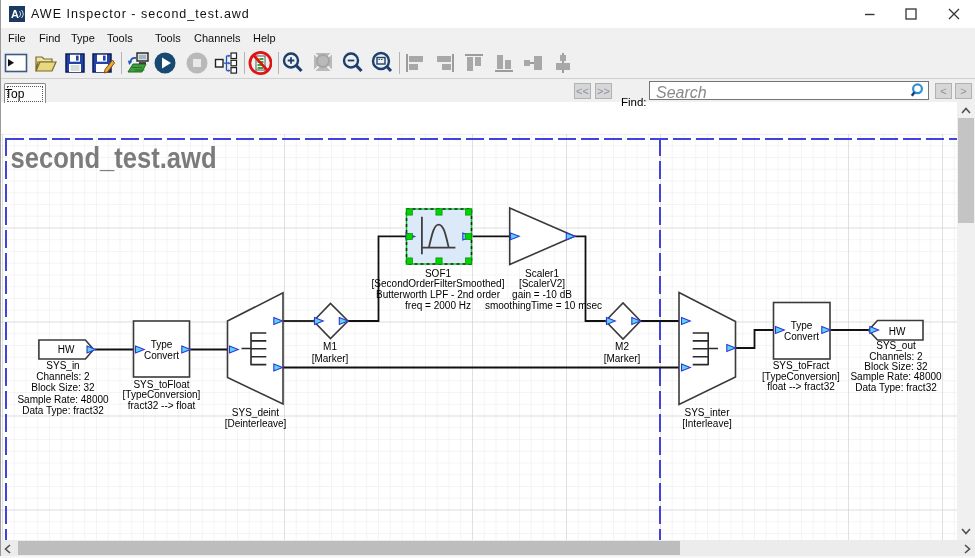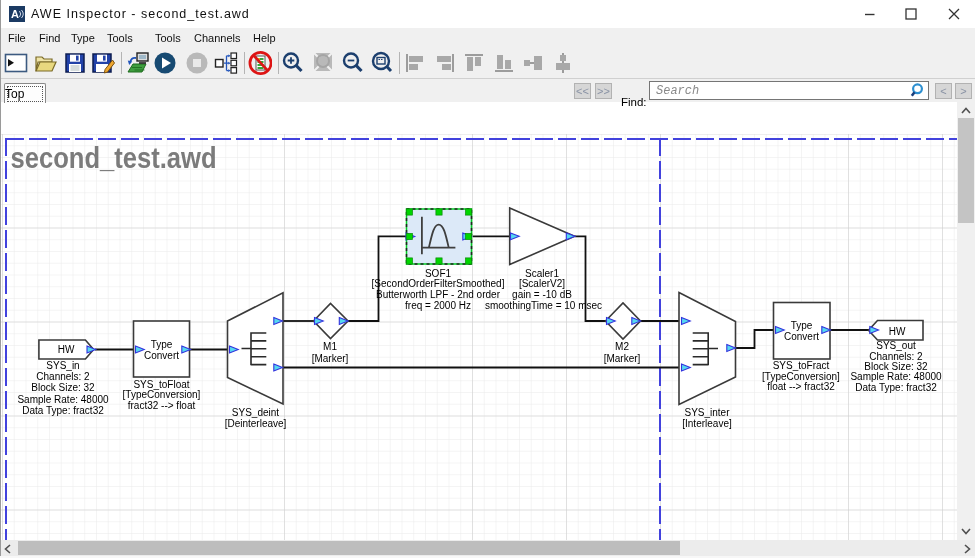--- a/index.html
+++ b/index.html
@@ -15,21 +15,21 @@
   .ticon{position:absolute;top:3px;width:24px;height:24px;}
   #tabrow{left:0;top:79px;width:975px;height:23px;background:#f0f0f0;border-left:1px solid #8a8a8a;}
   #tab{position:absolute;left:3px;top:4px;width:40px;height:19px;background:#fdfdfd;
        border:1px solid #888;border-bottom:none;border-radius:2px 2px 0 0;}
   #tabfocus{position:absolute;left:2px;top:2px;right:2px;bottom:1px;border:1px dotted #555;}
   #tabtxt{position:absolute;left:0;right:0;top:3px;font-size:12px;color:#000;}
   .fbtn{position:absolute;top:4px;width:15px;height:14px;background:#d6d6d6;border:1px solid #b2b2b2;
         color:#8a93a5;font-size:11px;text-align:center;line-height:14px;}
   #findlbl{position:absolute;left:620px;top:5px;font-size:11.5px;color:#000;margin-top:12px;}
   #findbox{position:absolute;left:648px;top:2px;width:278px;height:17px;background:#fff;border:1px solid #757575;}
-  #findph{position:absolute;left:6px;top:2px;font-size:12px;font-style:italic;color:#8a8a8a;font-family:Liberation Mono, monospace;}
+  #findph{position:absolute;left:6px;top:2px;font-size:16px;font-style:italic;color:#8a8a8a;}
   #canvas{left:0;top:102px;width:957px;height:438px;background:#ffffff;margin-top:32px;}
   #vscroll{left:957px;top:102px;width:18px;height:438px;background:#f0f0f0;}
   #hscroll{left:0;top:540px;width:975px;height:16px;background:#ececec;}
   #hthumb{position:absolute;left:18px;top:1px;width:662px;height:14px;background:#bdbdbd;}
   #vthumb{position:absolute;left:1px;top:16px;width:16px;height:105px;background:#c4c4c4;}
   #botstrip{left:0;top:556px;width:975px;height:2px;background:#f7f7f7;}
 </style>
 </head>
 <body>
 <div class="abs" style="left:0;top:0;width:1px;height:556px;background:#9a9a9a;z-index:50"></div>

